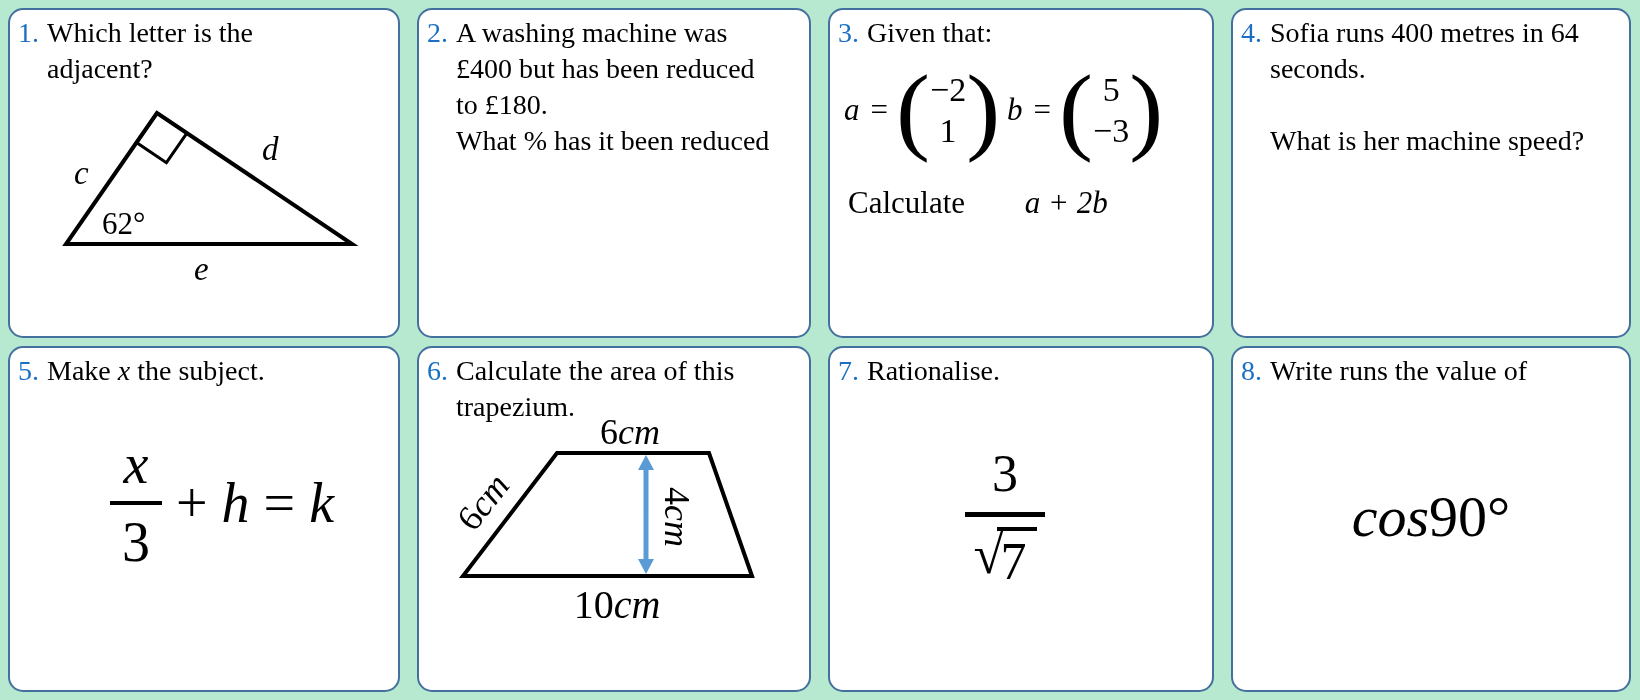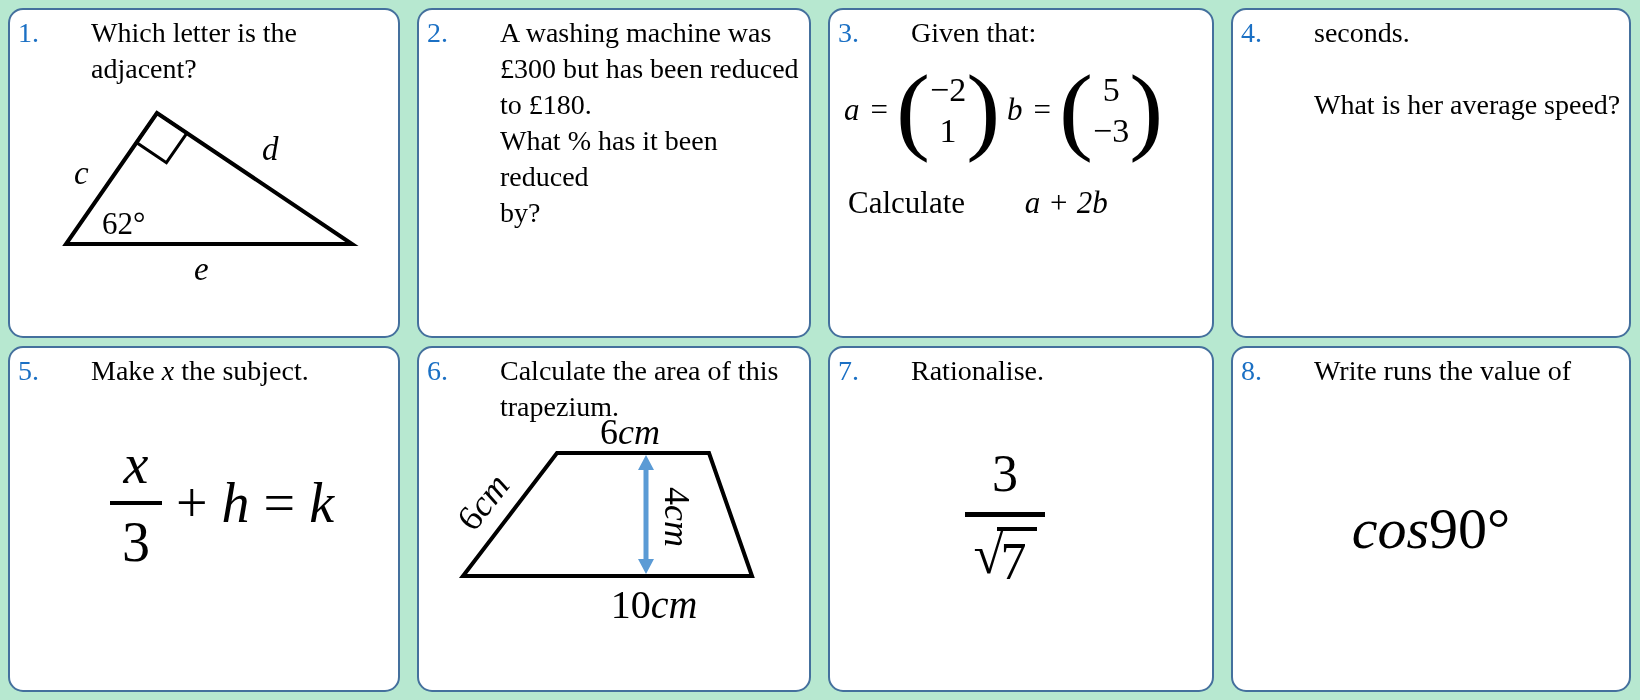--- a/index.html
+++ b/index.html
@@ -28,21 +28,21 @@
     overflow:hidden;
   }
   .qheader{
     display:flex;
     align-items:flex-start;
     padding:5px 6px 0 8px;
     font-size:28px;
     line-height:36px;
   }
   .qnum{color:#1b70c4;margin-right:8px;flex:none;}
-  .qtext{flex:1;margin-left:44px;}
+  .qtext{flex:1;}
   .text-line{min-height:36px;}
   .it{font-style:italic;}
 
   
   .fig1{position:absolute;left:4px;top:84px;width:380px;height:222px;}
   .shape{fill:none;stroke:#000;stroke-width:4;stroke-linejoin:miter;}
   .shape-thin{fill:none;stroke:#000;stroke-width:3;stroke-linejoin:miter;}
   .svglab{font-size:33px;}
   .svglab-ang{font-size:31px;}
 
@@ -63,32 +63,32 @@
   .frac5 .fden{border-top:4px solid #000;padding:9px 12px 0;align-self:stretch;text-align:center;}
   .tok{margin-left:14px;}
 
   
   .fig6{position:absolute;left:0;top:0;width:390px;height:342px;}
   .t6label{position:absolute;font-size:36px;white-space:nowrap;transform:translate(-50%,-50%);}
   .t6label .unit{font-style:italic;}
   .t6-top{left:211px;top:84px;}
   .t6-left{left:64px;top:154px;transform:translate(-50%,-50%) rotate(-52deg);}
   .t6-height{left:258px;top:169px;transform:translate(-50%,-50%) rotate(90deg);}
-  .t6-bottom{left:198px;top:256px;font-size:40px;margin-left:37px;}
+  .t6-bottom{left:198px;top:256px;font-size:40px;}
 
   
   .eq7{position:absolute;left:0;right:0;top:100px;display:flex;flex-direction:column;align-items:center;font-size:52px;line-height:1;transform:translateX(-16px);}
   .eq7 .fnum{margin-bottom:12px;}
   .bar7{width:80px;height:5px;background:#000;}
   .rad7{display:flex;margin-top:10px;align-items:flex-start;}
   .rad7 .sign{font-size:55px;line-height:1;}
   .rad7 .body{border-top:4px solid #000;padding:5px 10px 0 4px;margin-left:-7px;line-height:1;}
 
   
-  .eq8{position:absolute;left:0;right:0;top:146px;text-align:center;font-size:58px;line-height:1.2;}
+  .eq8{position:absolute;left:0;right:0;top:134px;text-align:center;font-size:58px;line-height:1.2;}
 </style>
 </head>
 <body>
 
 <div class="grid">
 
   <div class="card">
     <div class="qheader">
       <span class="qnum">1.</span>
       <div class="qtext">
@@ -104,24 +104,23 @@
       <text class="svglab-ang" x="88" y="140">62°</text>
       <text class="svglab" font-style="italic" x="180" y="186">e</text>
     </svg>
   </div>
 
   <div class="card">
     <div class="qheader">
       <span class="qnum">2.</span>
       <div class="qtext">
         <div class="text-line">A washing machine was</div>
-        <div class="text-line">£300 but has been reduced</div>
+        <div class="text-line">£400 but has been reduced</div>
         <div class="text-line">to £180.</div>
         <div class="text-line">What % has it been reduced</div>
-        <div class="text-line">by?</div>
       </div>
     </div>
   </div>
 
   <div class="card">
     <div class="qheader">
       <span class="qnum">3.</span>
       <div class="qtext">
         <div class="text-line">Given that:</div>
       </div>
@@ -148,23 +147,24 @@
     <div class="calc-row">
       <span>Calculate</span>
       <span class="calc-expr">a + 2b</span>
     </div>
   </div>
 
   <div class="card">
     <div class="qheader">
       <span class="qnum">4.</span>
       <div class="qtext">
+        <div class="text-line">Sofia runs 400 metres in 64</div>
         <div class="text-line">seconds.</div>
         <div class="text-line"></div>
-        <div class="text-line">What is her average speed?</div>
+        <div class="text-line">What is her machine speed?</div>
       </div>
     </div>
   </div>
 
   <div class="card">
     <div class="qheader">
       <span class="qnum">5.</span>
       <div class="qtext">
         <div class="text-line"><span>Make </span><span class="it">x</span><span> the subject.</span></div>
       </div>

